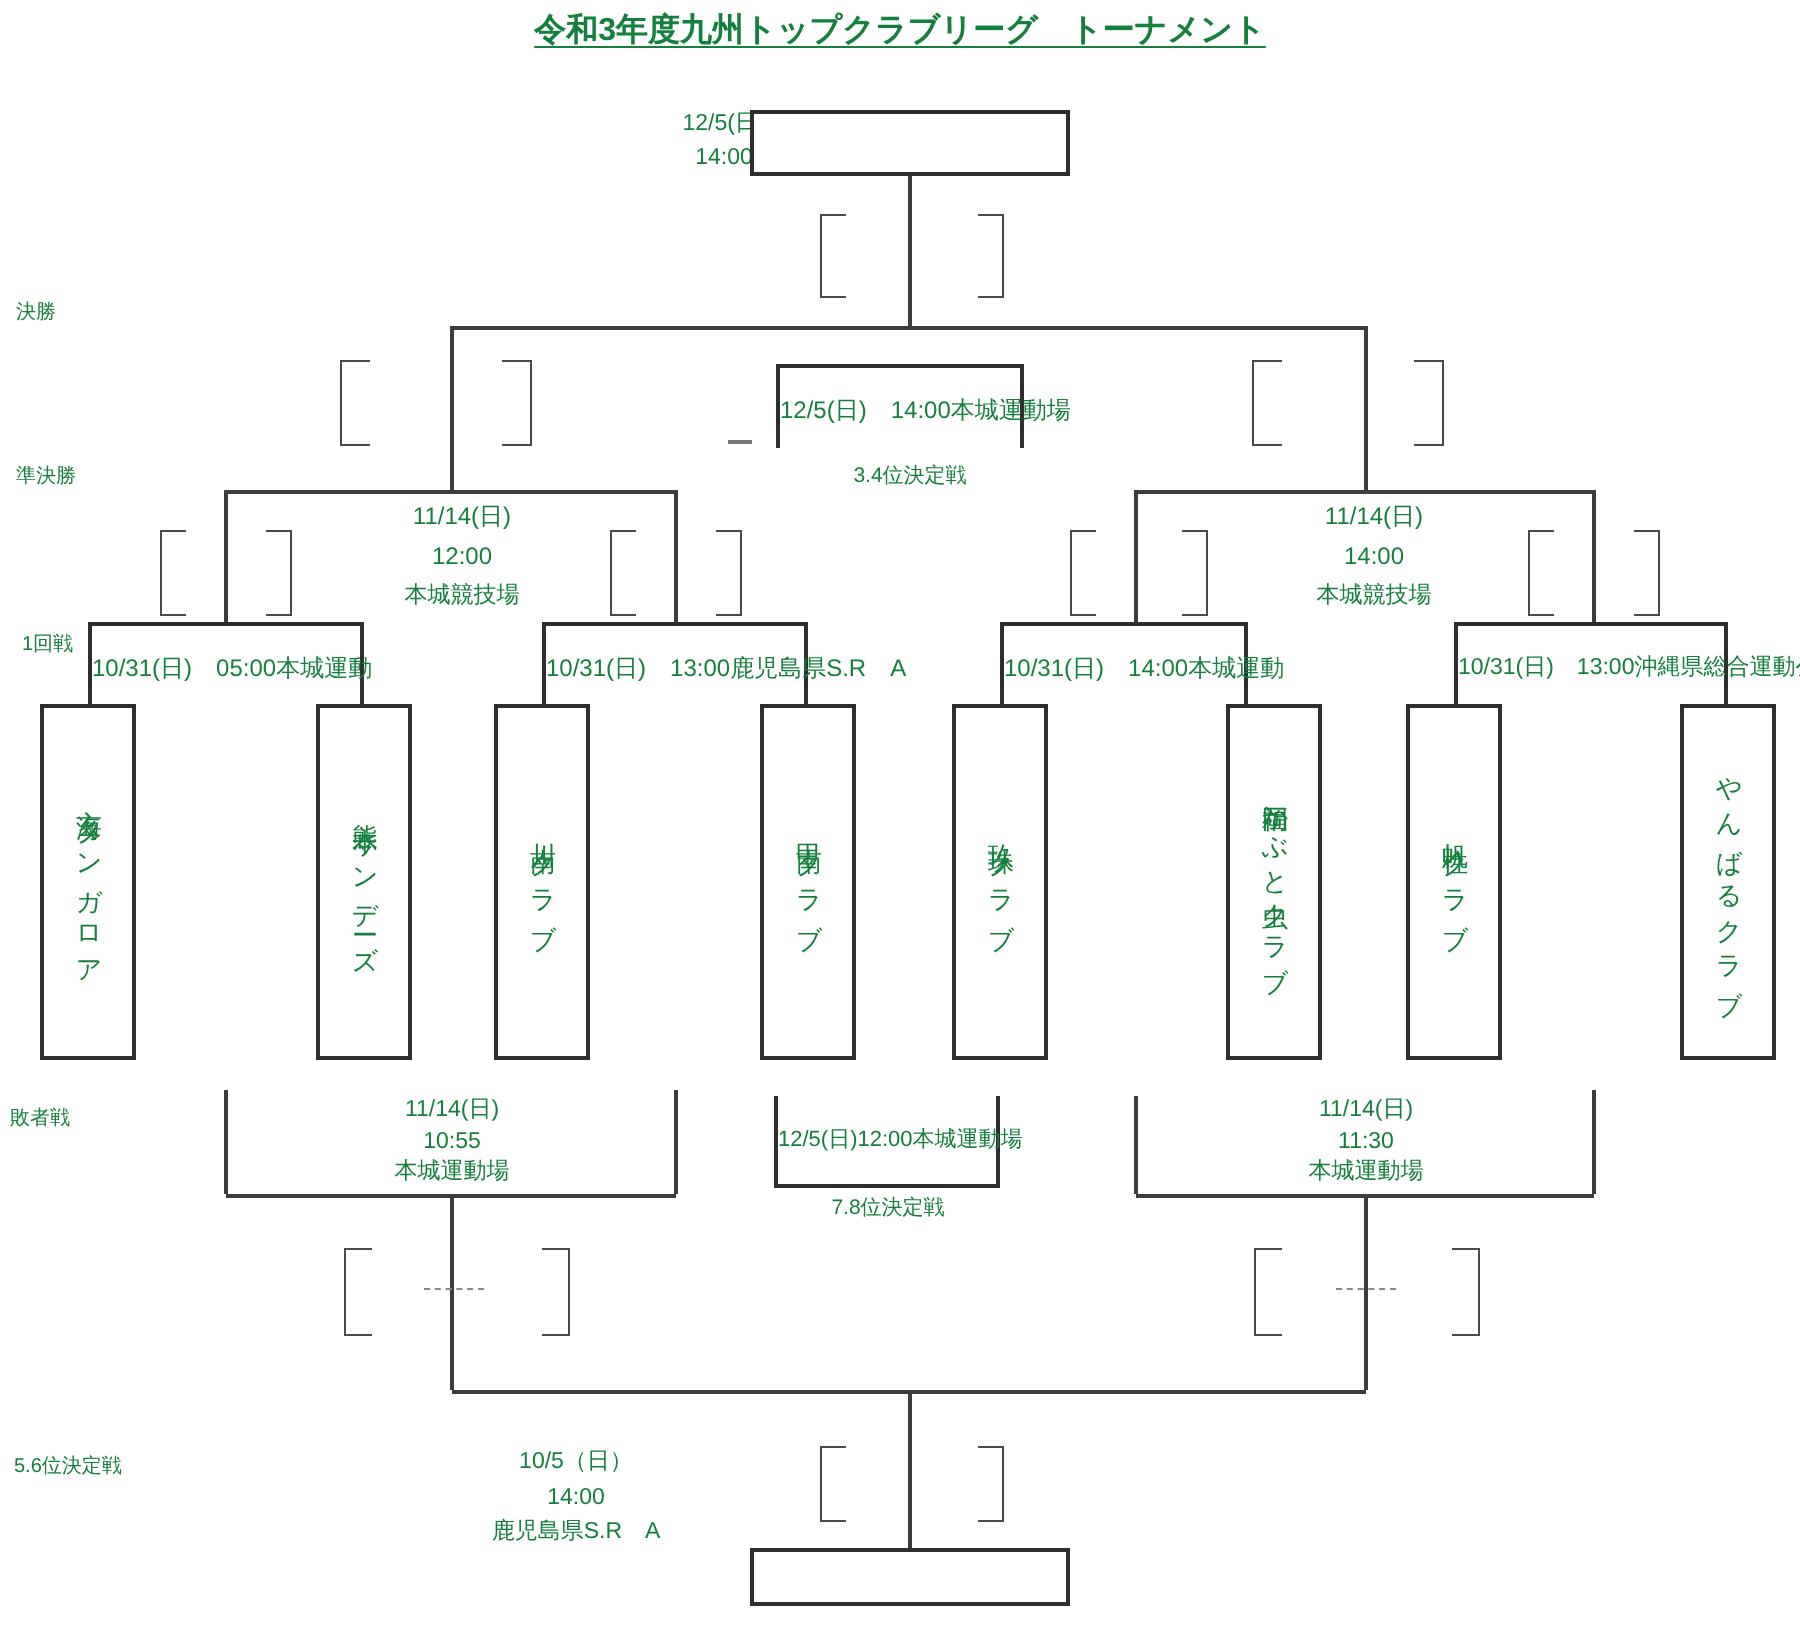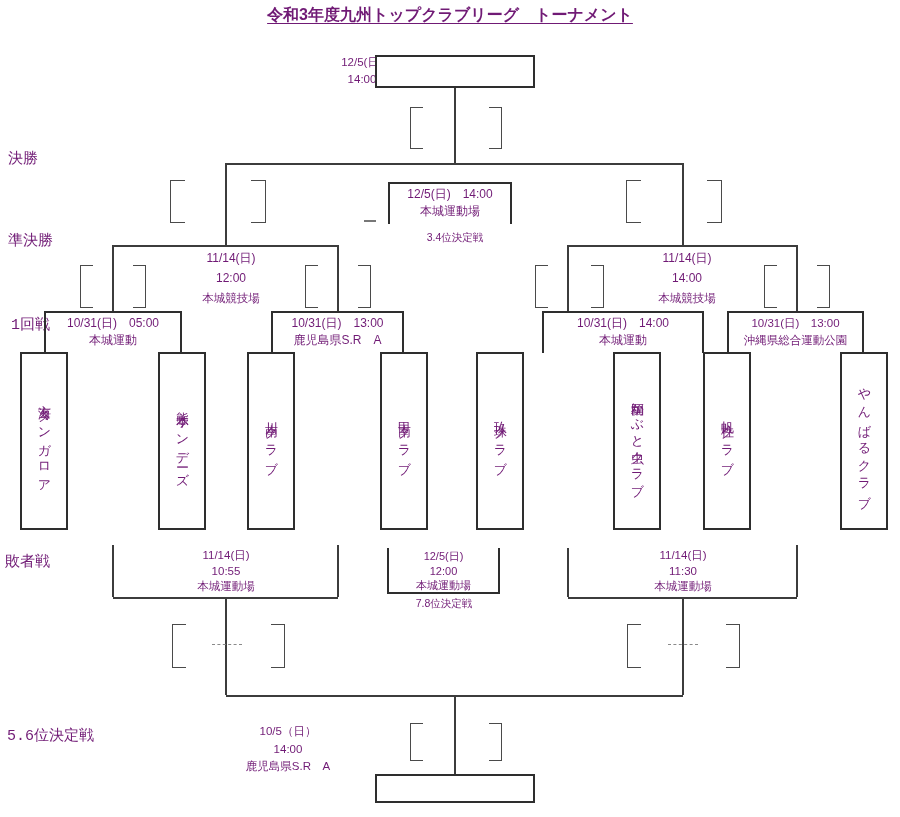--- a/index.html
+++ b/index.html
@@ -1,31 +1,31 @@
 <!DOCTYPE html>
 <html><head>
 <meta charset="utf-8">
 <style>
   html,body{margin:0;padding:0;background:#fff;}
   .stage{position:relative;width:900px;height:817px;background:#fff;overflow:hidden;
-         font-family:"Liberation Sans",sans-serif;color:#701a75;}
+         font-family:"Liberation Sans",sans-serif;color:#15803d;}
   .title{position:absolute;top:5px;left:0;width:900px;text-align:center;
          font-size:16px;font-weight:bold;text-decoration:underline;text-underline-offset:3px;}
   .hl{position:absolute;border-top:2px solid #3c3c3c;height:0;}
   .vl{position:absolute;border-left:2px solid #3c3c3c;width:0;}
   .box{position:absolute;border:2px solid #2e2e2e;box-sizing:border-box;background:#fff;}
   .obox{position:absolute;border:2px solid #2e2e2e;border-bottom:none;box-sizing:border-box;}
   .ubox{position:absolute;border:2px solid #2e2e2e;border-top:none;box-sizing:border-box;}
-  .mbox{display:flex;flex-direction:column;align-items:center;padding-top:2px;
+  .mbox{display:flex;flex-direction:row;align-items:center;padding-top:2px;
         font-size:12px;line-height:17px;white-space:nowrap;}
   .team{position:absolute;box-sizing:border-box;border:2px solid #2e2e2e;
         display:flex;align-items:center;justify-content:center;
         writing-mode:vertical-rl;text-orientation:upright;
         font-size:13px;letter-spacing:3px;}
-  .lbl{position:absolute;font-size:15px;white-space:nowrap;font-family:Liberation Mono, monospace;}
+  .lbl{position:absolute;font-size:10px;white-space:nowrap;}
   .cblk{position:absolute;text-align:center;white-space:nowrap;}
   .brl,.brr{position:absolute;box-sizing:border-box;}
   .brl{border-left:1.5px solid #4a4a4a;border-top:1.5px solid #4a4a4a;border-bottom:1.5px solid #4a4a4a;}
   .brr{border-right:1.5px solid #4a4a4a;border-top:1.5px solid #4a4a4a;border-bottom:1.5px solid #4a4a4a;}
   .dash{position:absolute;border-top:1px dashed #8a8a8a;height:0;}
   .sdash{position:absolute;border-top:2px solid #777;height:0;}
 </style>
 </head>
 <body>
 
@@ -93,21 +93,21 @@
   <div class="brr" style="left:817px;top:265px;width:13px;height:43px;"></div>
 
   <div class="obox mbox" style="left:44px;top:311px;width:138px;height:42px;">
     <div>10/31(日)　05:00</div>
     <div>本城運動</div>
   </div>
   <div class="obox mbox" style="left:271px;top:311px;width:133px;height:42px;">
     <div>10/31(日)　13:00</div>
     <div>鹿児島県S.R　A</div>
   </div>
-  <div class="obox mbox" style="left:500px;top:311px;width:162px;height:42px;margin-left:42px;">
+  <div class="obox mbox" style="left:500px;top:311px;width:124px;height:42px;">
     <div>10/31(日)　14:00</div>
     <div>本城運動</div>
   </div>
   <div class="obox mbox" style="left:727px;top:311px;width:137px;height:42px;">
     <div style="font-size:11.5px;">10/31(日)　13:00</div>
     <div style="font-size:11.5px;">沖縄県総合運動公園</div>
   </div>
 
   <div class="team" style="left:20px;top:352px;width:48px;height:178px;">玄海タンガロア</div>
   <div class="team" style="left:158px;top:352px;width:48px;height:178px;">熊本サンデーズ</div>

